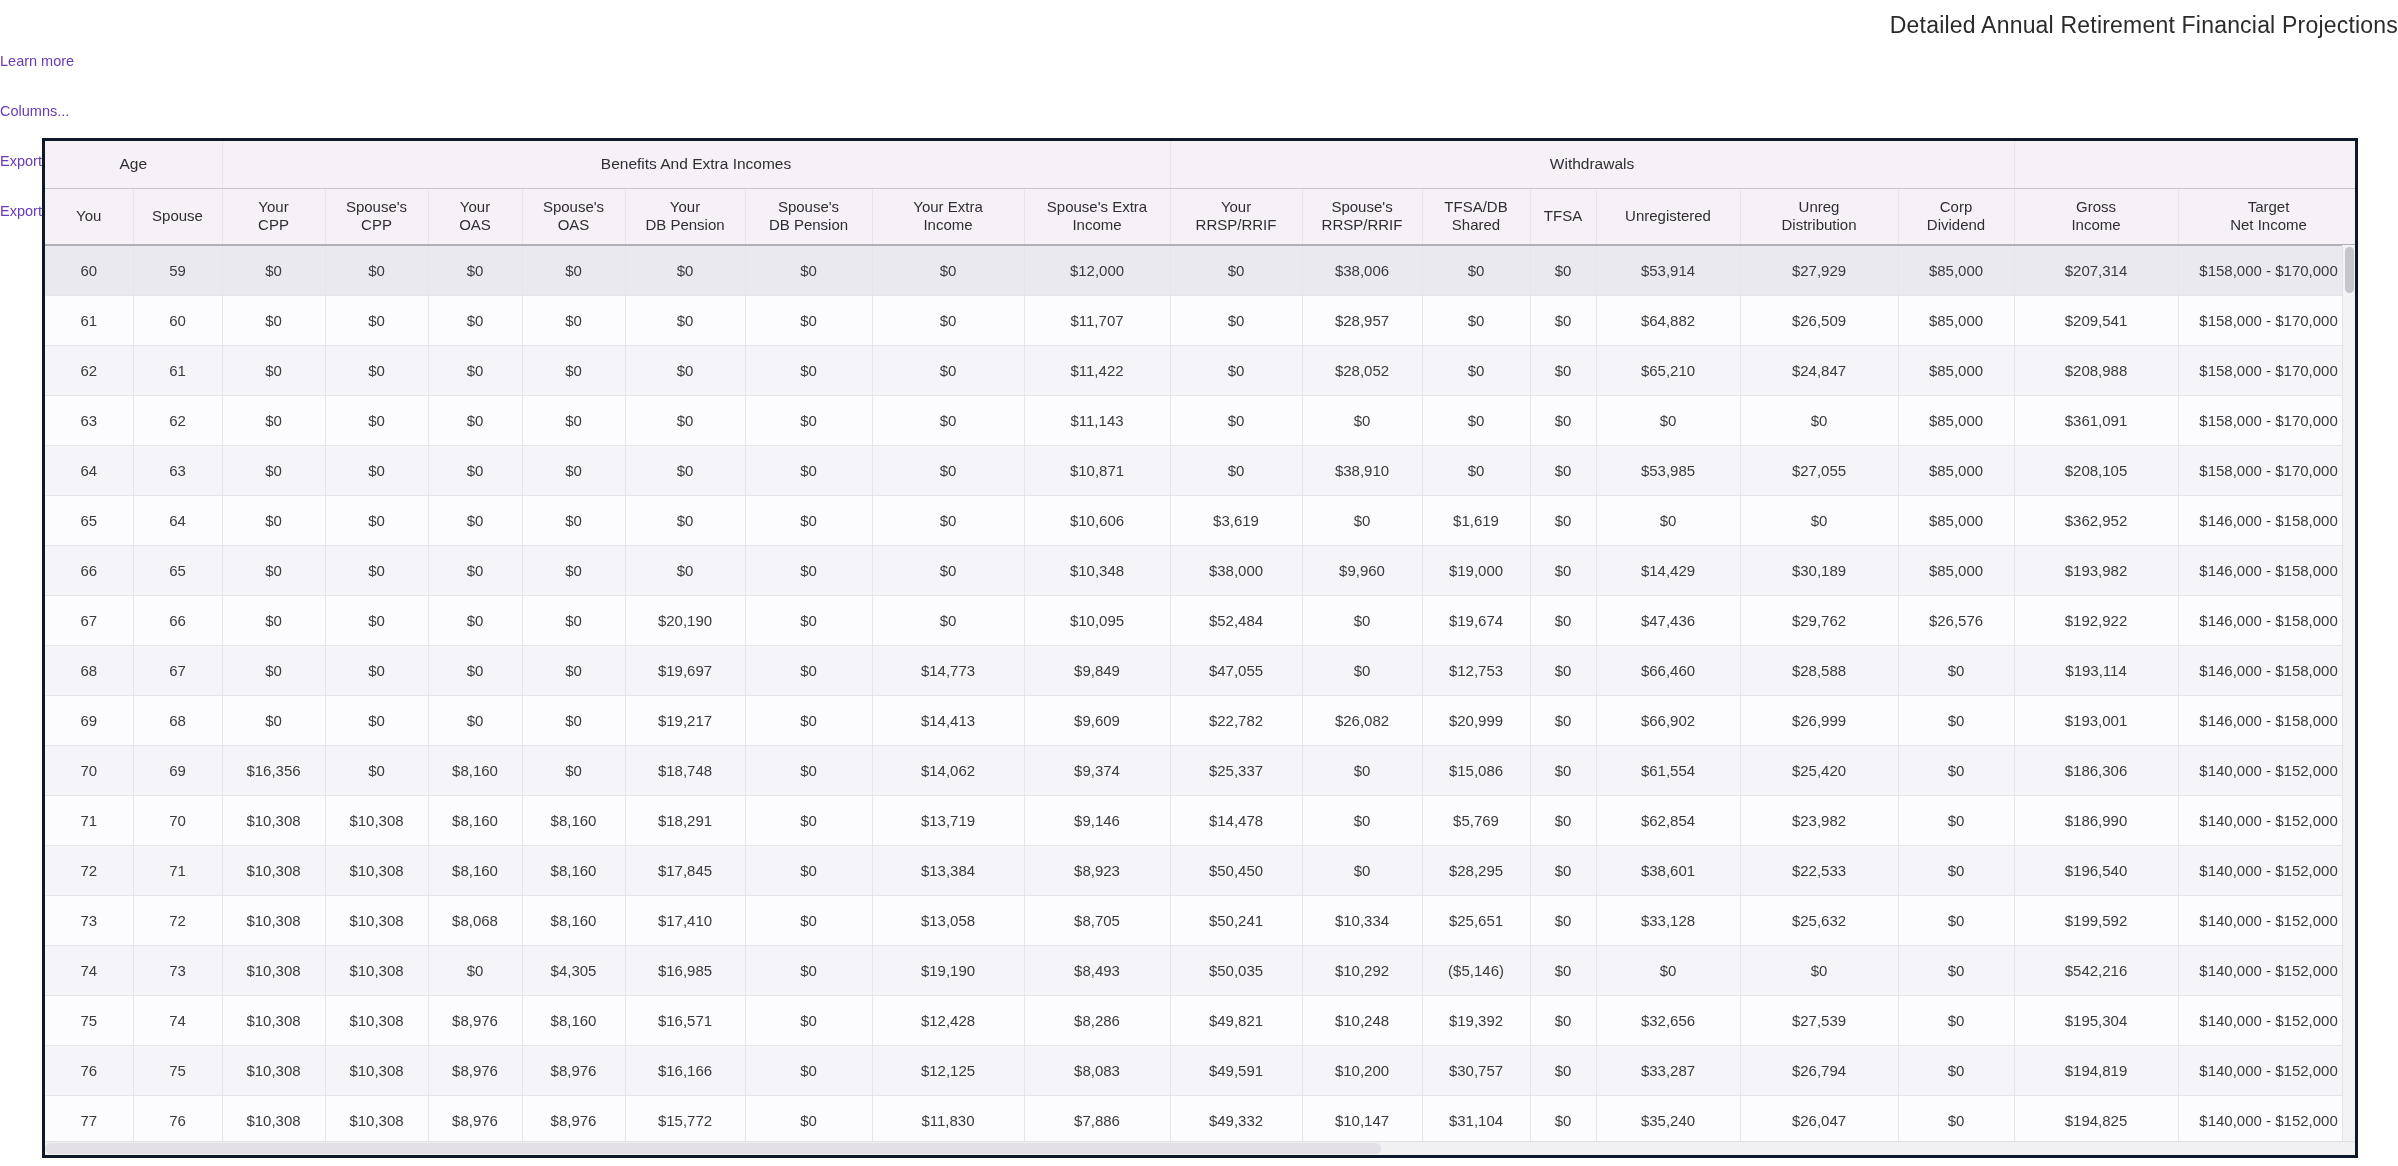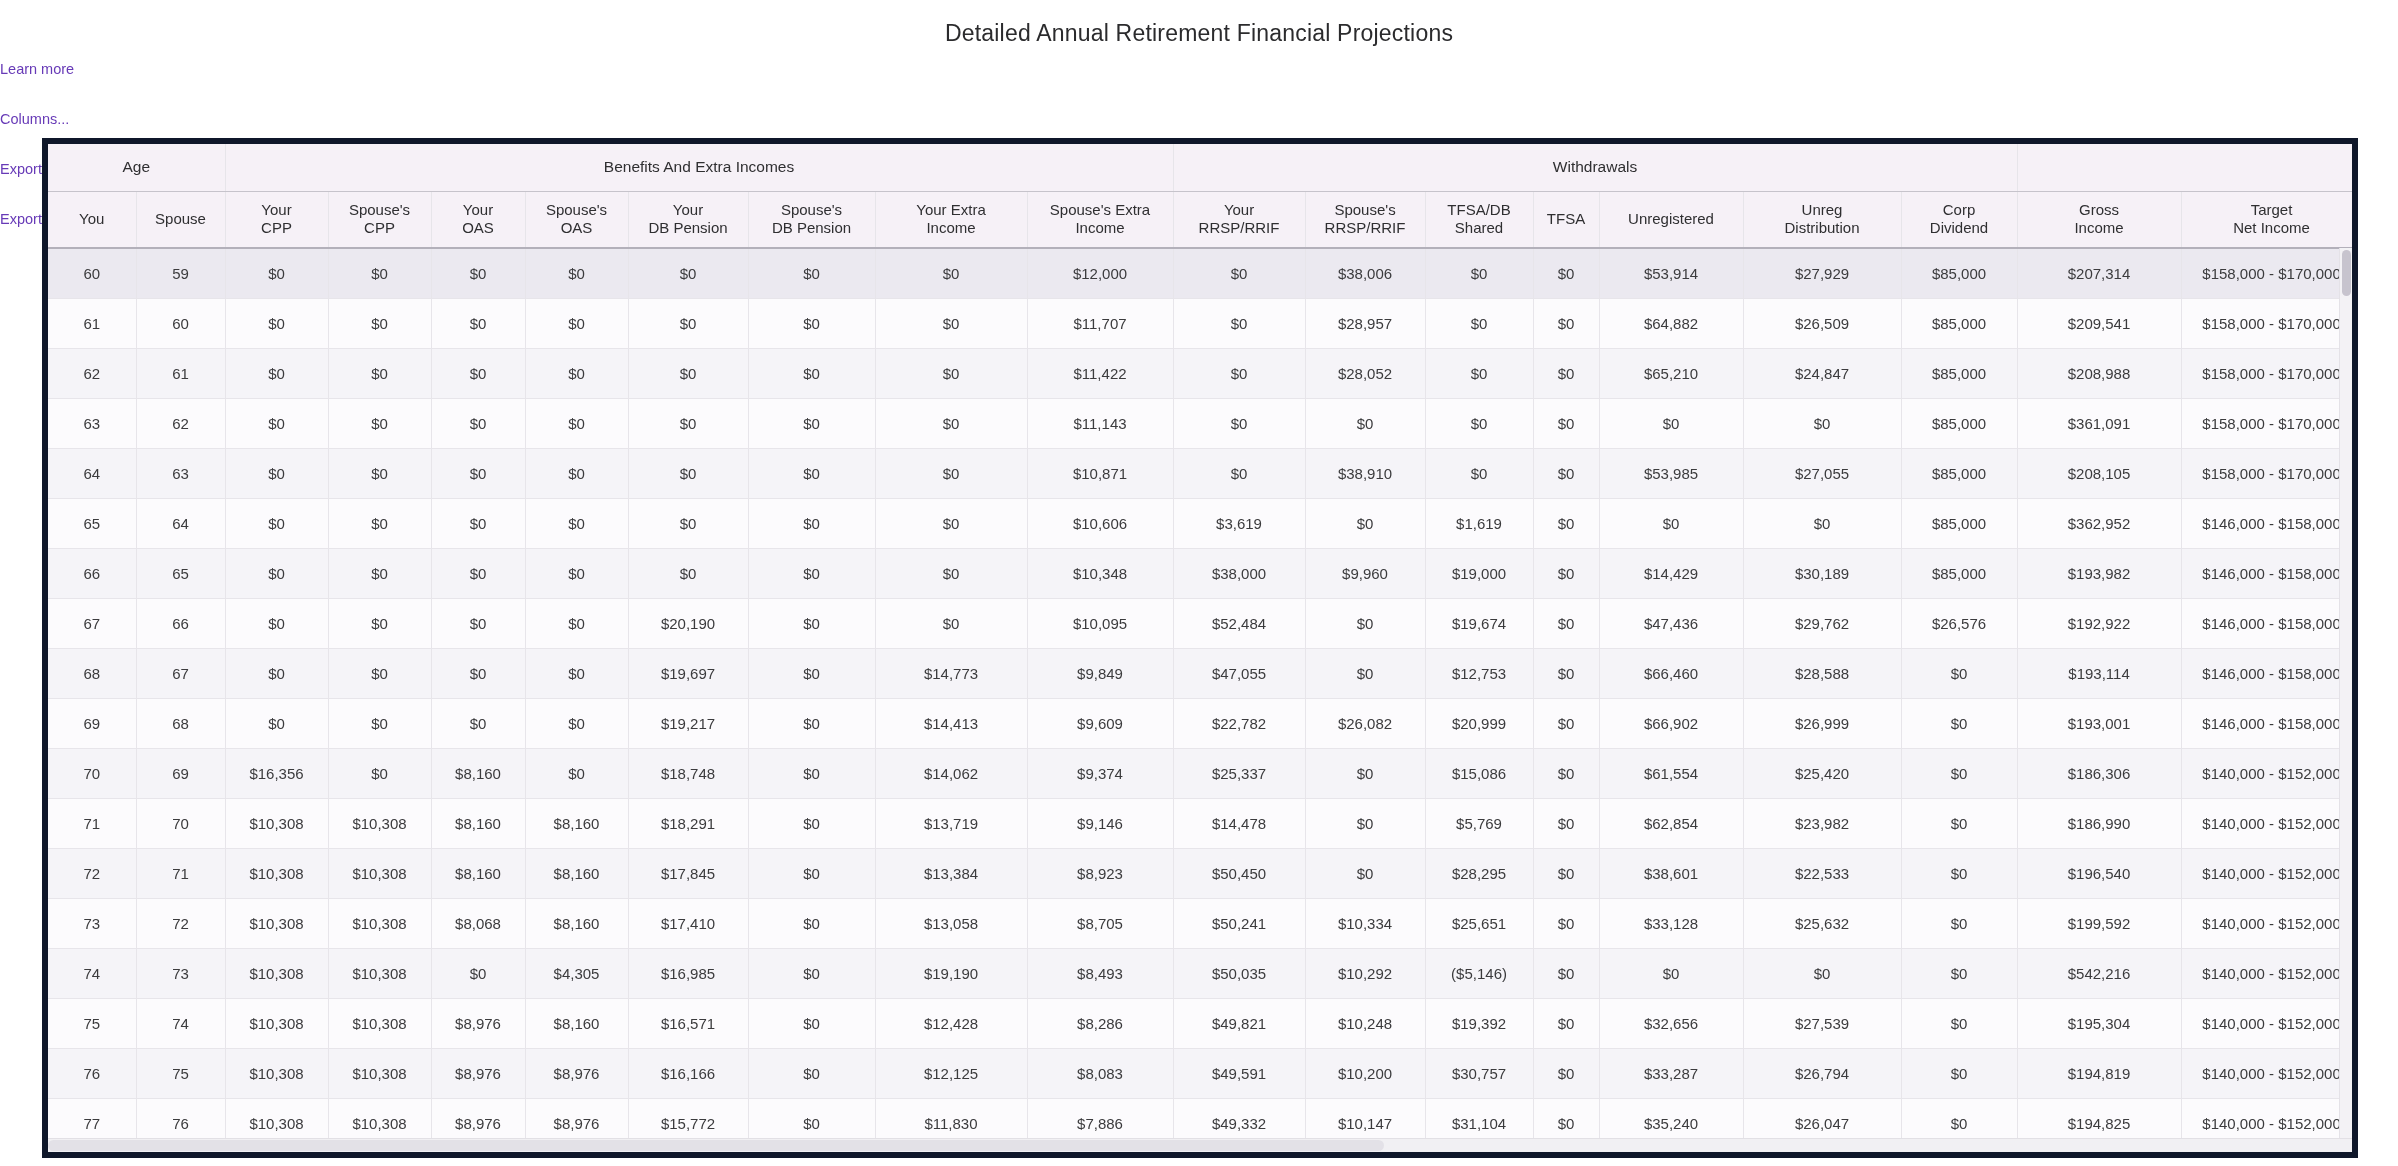--- a/index.html
+++ b/index.html
@@ -1,34 +1,34 @@
 <!DOCTYPE html>
 <html><head>
 <meta charset="utf-8">
 <style>
   * { margin:0; padding:0; box-sizing:border-box; }
   html,body { width:2398px; height:1166px; background:#ffffff; overflow:hidden;
               font-family:"Liberation Sans", sans-serif; color:#3a3a3c; }
   .page { width:2398px; height:1166px; position:relative; }
 
-  .title { text-align:center; padding-top:20px; font-size:23px; font-weight:500; color:#2b2b2d; letter-spacing:.2px; }
+  .title { text-align:right; padding-top:12px; font-size:23px; font-weight:500; color:#2b2b2d; letter-spacing:.2px; }
 
   .links { margin-top:14px; display:flex; justify-content:center; gap:34px;flex-direction:column; }
   .links a { font-size:14.5px; color:#673ab7; text-decoration:none; cursor:pointer; }
 
   .radios { margin-top:14px; display:flex; justify-content:center; align-items:center; gap:26px; }
   .radio-opt { display:flex; align-items:center; gap:19px; cursor:pointer; }
   .radio-opt .ring { width:19px; height:19px; border-radius:50%; border:2px solid #5a5a5e; position:relative; background:#fff; }
   .radio-opt.selected .ring { border-color:#5b34b1; }
   .radio-opt.selected .ring::after { content:""; position:absolute; left:3.5px; top:3.5px; width:8px; height:8px;
       border-radius:50%; background:#5b34b1; }
   .radio-opt .rlabel { font-size:14.5px; color:#3c3c3e; }
 
   .table-wrap { position:absolute; left:42px; top:138px; width:2316px; height:1020px;
-      border:6px solid #0f172a; background:#fcfbfd; overflow:hidden; }
+      border:3px solid #0f172a; background:#fcfbfd; overflow:hidden; }
 
   table { border-collapse:collapse; table-layout:fixed; width:2314px; }
   th, td { border-right:1px solid #e7e5ea; border-bottom:1px solid #e7e5ea;
       text-align:center; vertical-align:middle; font-size:15px; overflow:hidden; }
   thead th { background:#f6f1f7; color:#2f2f31; font-weight:500; }
   tr.group-row th { height:47px; font-size:15.5px; border-bottom:1px solid #c6c3cb; }
   tr.sub-row th { height:57px; border-bottom:2px solid #b3b0ba; white-space:pre-line; line-height:1.25; }
   tbody td { height:50px; color:#3b3b3d; }
   tbody tr.r-first td { background:#ebe9f0; }
   tbody tr.r-odd  td { background:#fcfbfd; }

